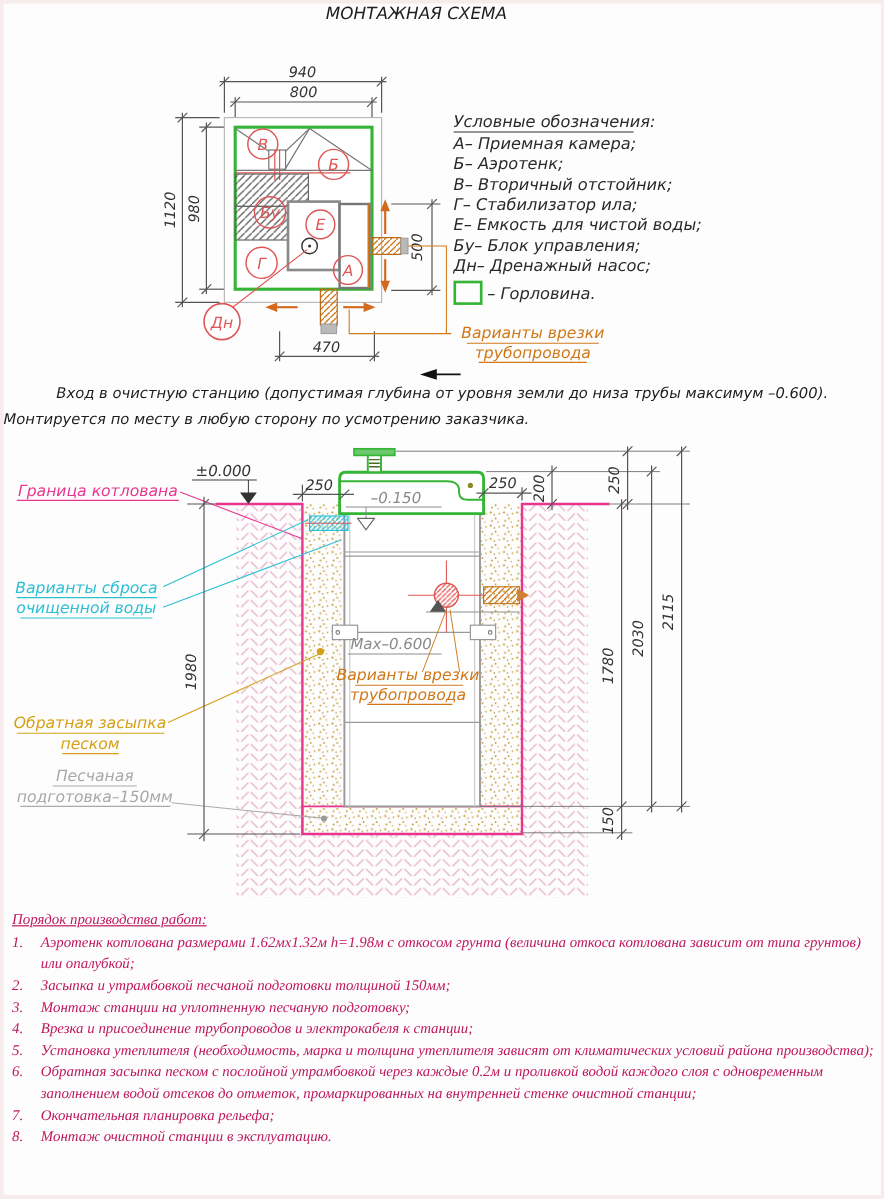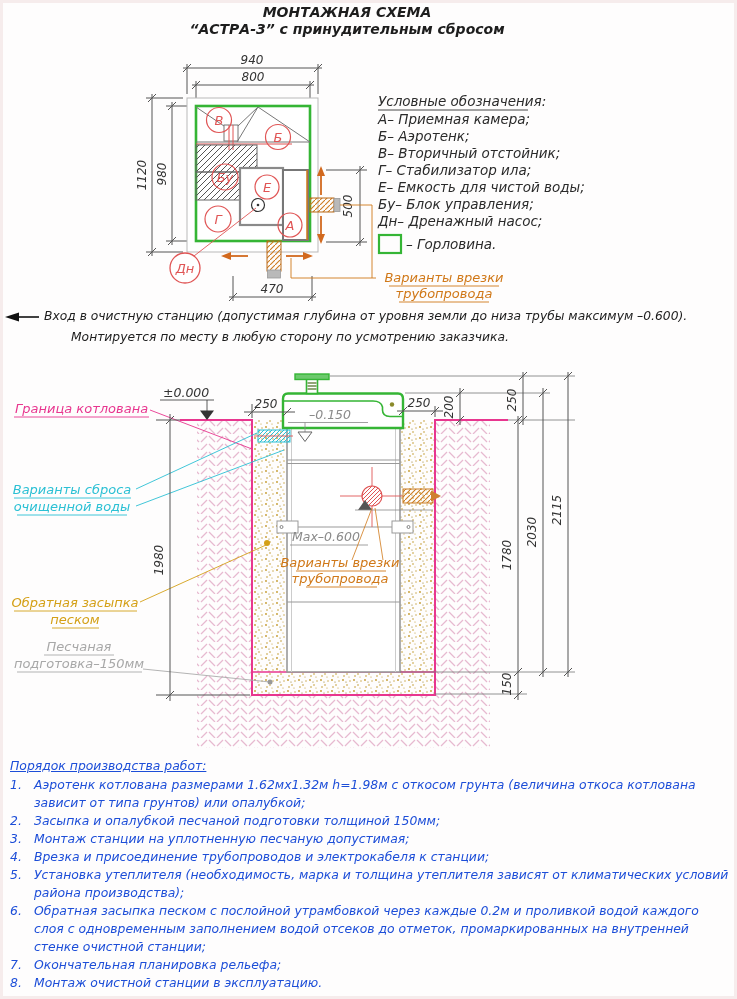--- a/index.html
+++ b/index.html
@@ -1,46 +1,45 @@
 <!DOCTYPE html>
 <html><head>
 <meta charset="utf-8">
 <style>
   html,body{margin:0;padding:0;}
   body{width:737px;height:999px;position:relative;background:#fefdfd;overflow:hidden;
        font-family:"DejaVu Sans",sans-serif;font-style:italic;color:#222;}
   .page-border{position:absolute;inset:0;border:3px solid #f6ecec;pointer-events:none;}
-  .title{position:absolute;top:4px;left:0;width:694px;text-align:center;font-size:14px;line-height:17px;color:#1d1d1d;font-weight:bold;}
+  .title{position:absolute;top:4px;left:0;width:694px;text-align:center;font-size:14px;line-height:17px;color:#1d1d1d;}
   svg text{font-family:"DejaVu Sans",sans-serif;font-style:italic;fill:#333;}
   .dim{font-size:12px;fill:#333;}
   .dimS{font-size:12.5px;fill:#333;}
   .red-lbl{font-size:13px;fill:#e05555;}
   .legend-t{font-size:13.5px;fill:#2a2a2a;}
   .orange-t{font-size:13px;fill:#d07818;}
   .cyan-t{font-size:13px;fill:#2bc0d4;}
   .pink-t{font-size:13px;fill:#e8368f;}
   .yellow-t{font-size:13px;fill:#d4a017;}
   .gray-t{font-size:13px;fill:#a8a8a8;}
   .gray2-t{font-size:12.5px;fill:#8a8a8a;}
   .notes{position:absolute;top:306px;left:3px;width:731px;font-size:12.3px;line-height:21px;color:#1d1d1d;}
-  .note-row{display:flex;align-items:center;}
+  .note-row{display:flex;align-items:center;flex-direction:column;}
   .note-row svg{flex:none;margin-right:5px;}
-  .note-cont{padding-left:68px;}
-  .worder{position:absolute;top:757px;left:10px;width:722px;font-size:12.4px;line-height:18px;color:#1d4ed8;}
+  .note-cont{}
+  .worder{position:absolute;top:757px;left:10px;width:722px;font-size:12.4px;line-height:18px;color:#be185d;font-family:Liberation Serif, serif;}
   .wo-title{text-decoration:underline;margin-bottom:1px;}
   .wo-item{display:flex;}
   .wo-num{width:24px;flex:none;}
   .wo-text{flex:1;}
 </style>
 </head>
 <body>
 
 <div class="title">
   <div>МОНТАЖНАЯ СХЕМА</div>
-  <div>“АСТРА-3” с принудительным сбросом</div>
 </div>
 
 <svg style="position:absolute;left:0;top:50px;" width="737" height="255" viewBox="0 0 737 255">
   <defs>
     <pattern id="hatchBlack" width="6" height="6" patternUnits="userSpaceOnUse">
       <path d="M0,6 L6,0" stroke="#555" stroke-width="1"></path>
     </pattern>
     <pattern id="hatchOrange" width="5" height="5" patternUnits="userSpaceOnUse">
       <path d="M0,5 L5,0" stroke="#cd7a1e" stroke-width="1.1"></path>
     </pattern>
@@ -409,25 +408,25 @@
 </svg>
 
 <div class="worder">
   <div class="wo-title">Порядок производства работ:</div>
   <div class="wo-item">
     <span class="wo-num">1.</span>
     <span class="wo-text">Аэротенк котлована размерами 1.62мх1.32м h=1.98м с откосом грунта (величина откоса котлована зависит от типа грунтов) или опалубкой;</span>
   </div>
   <div class="wo-item">
     <span class="wo-num">2.</span>
-    <span class="wo-text">Засыпка и опалубкой песчаной подготовки толщиной 150мм;</span>
+    <span class="wo-text">Засыпка и утрамбовкой песчаной подготовки толщиной 150мм;</span>
   </div>
   <div class="wo-item">
     <span class="wo-num">3.</span>
-    <span class="wo-text">Монтаж станции на уплотненную песчаную допустимая;</span>
+    <span class="wo-text">Монтаж станции на уплотненную песчаную подготовку;</span>
   </div>
   <div class="wo-item">
     <span class="wo-num">4.</span>
     <span class="wo-text">Врезка и присоединение трубопроводов и электрокабеля к станции;</span>
   </div>
   <div class="wo-item">
     <span class="wo-num">5.</span>
     <span class="wo-text">Установка утеплителя (необходимость, марка и толщина утеплителя зависят от климатических условий района производства);</span>
   </div>
   <div class="wo-item">

